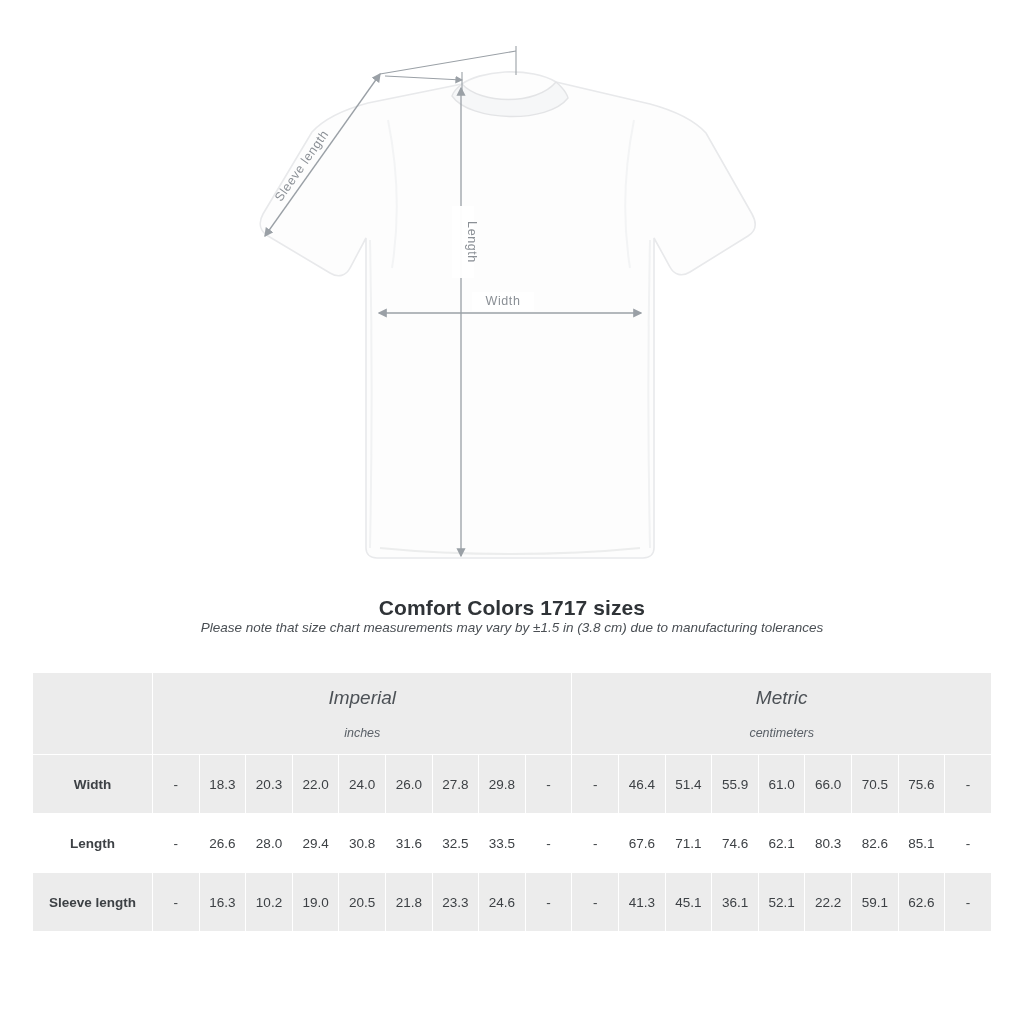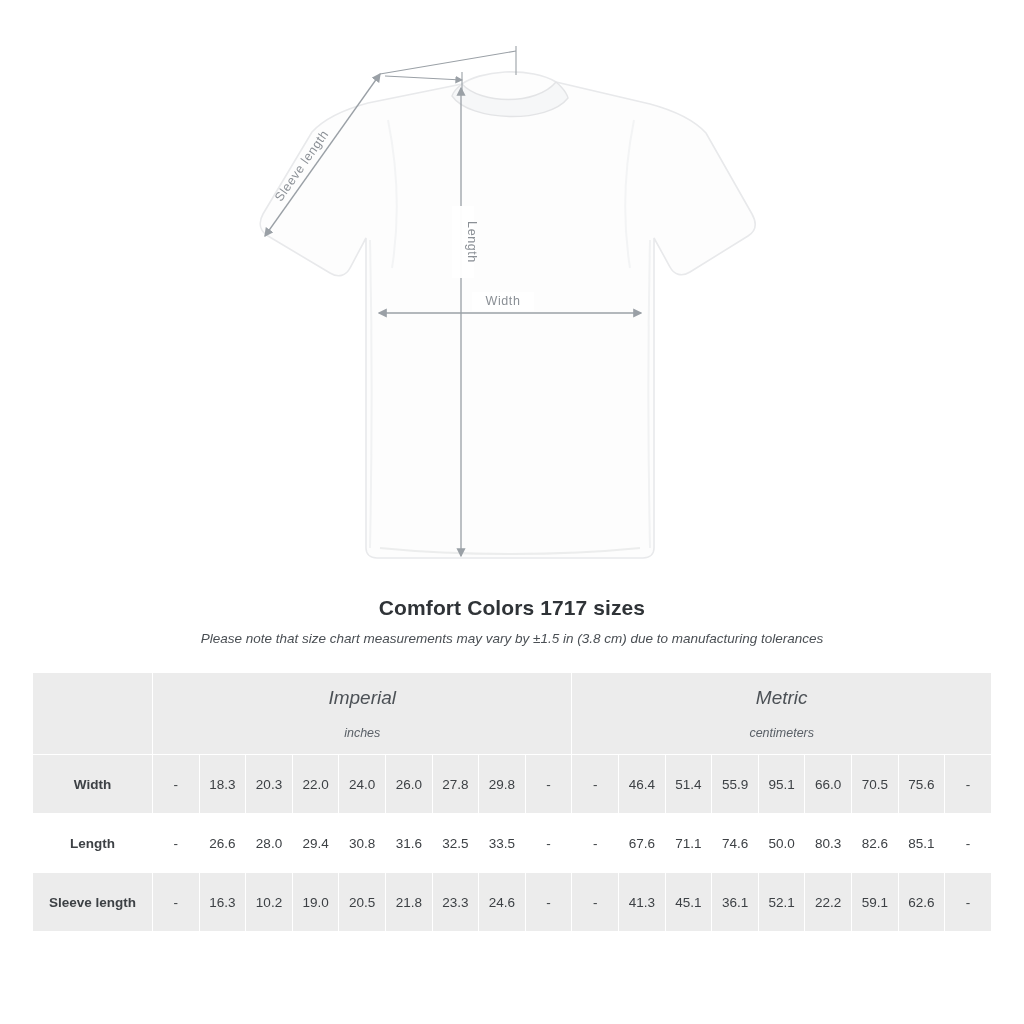--- a/index.html
+++ b/index.html
@@ -33,21 +33,20 @@
     text-align: center;
   }
   .chart-title {
     font-size: 21px;
     font-weight: bold;
     color: #2f3337;
     letter-spacing: 0.1px;
     margin: 0;
   }
   .chart-note {
-    margin-top: 11px;
     font-size: 13.5px;
     font-style: italic;
     color: #4a4f54;
   }
 
   
   .table-wrap {
     position: absolute;
     left: 32px; top: 672px;
     width: 960px;
@@ -233,21 +232,21 @@
           <td>22.0</td>
           <td>24.0</td>
           <td>26.0</td>
           <td>27.8</td>
           <td>29.8</td>
           <td>-</td>
           <td>-</td>
           <td>46.4</td>
           <td>51.4</td>
           <td>55.9</td>
-          <td>95.1</td>
+          <td>61.0</td>
           <td>66.0</td>
           <td>70.5</td>
           <td>75.6</td>
           <td>-</td>
         </tr>
 
         <tr class="data-row plain">
           <td class="rowlabel">Length</td>
           <td>-</td>
           <td>26.6</td>
@@ -255,21 +254,21 @@
           <td>29.4</td>
           <td>30.8</td>
           <td>31.6</td>
           <td>32.5</td>
           <td>33.5</td>
           <td>-</td>
           <td>-</td>
           <td>67.6</td>
           <td>71.1</td>
           <td>74.6</td>
-          <td>50.0</td>
+          <td>62.1</td>
           <td>80.3</td>
           <td>82.6</td>
           <td>85.1</td>
           <td>-</td>
         </tr>
 
         <tr class="data-row shaded">
           <td class="rowlabel">Sleeve length</td>
           <td>-</td>
           <td>16.3</td>

